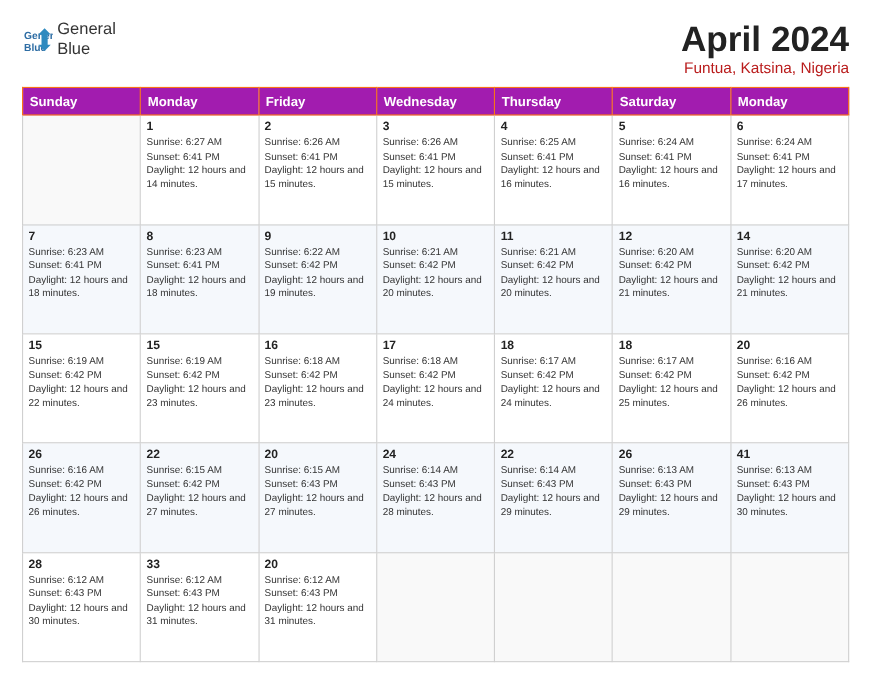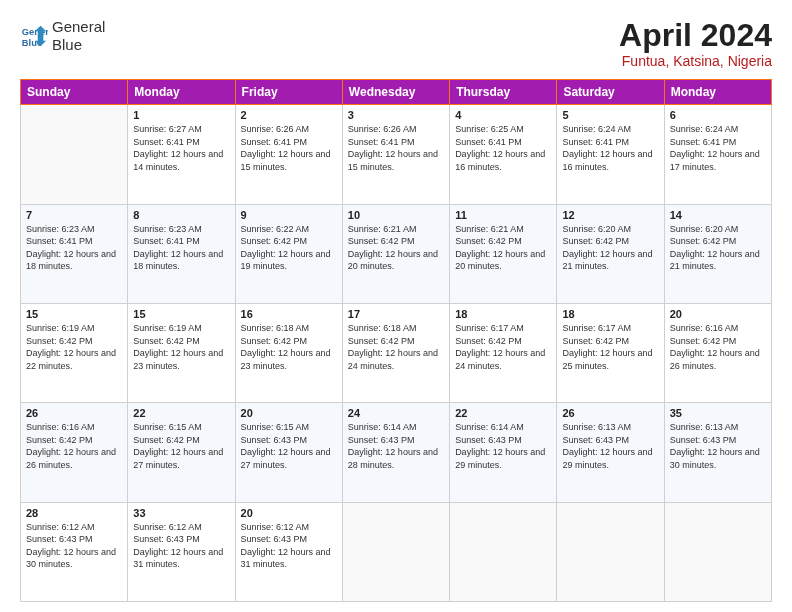--- a/index.html
+++ b/index.html
@@ -241,21 +241,21 @@
           </td>
           <td>
             <span class="day-num">22</span>
             <div class="day-info">Sunrise: 6:14 AM<br>Sunset: 6:43 PM<br>Daylight: 12 hours and 29 minutes.</div>
           </td>
           <td>
             <span class="day-num">26</span>
             <div class="day-info">Sunrise: 6:13 AM<br>Sunset: 6:43 PM<br>Daylight: 12 hours and 29 minutes.</div>
           </td>
           <td>
-            <span class="day-num">35</span>
+            <span class="day-num">41</span>
             <div class="day-info">Sunrise: 6:13 AM<br>Sunset: 6:43 PM<br>Daylight: 12 hours and 30 minutes.</div>
           </td>
         </tr>
         <tr>
           <td>
             <span class="day-num">28</span>
             <div class="day-info">Sunrise: 6:12 AM<br>Sunset: 6:43 PM<br>Daylight: 12 hours and 30 minutes.</div>
           </td>
           <td>
             <span class="day-num">33</span>

